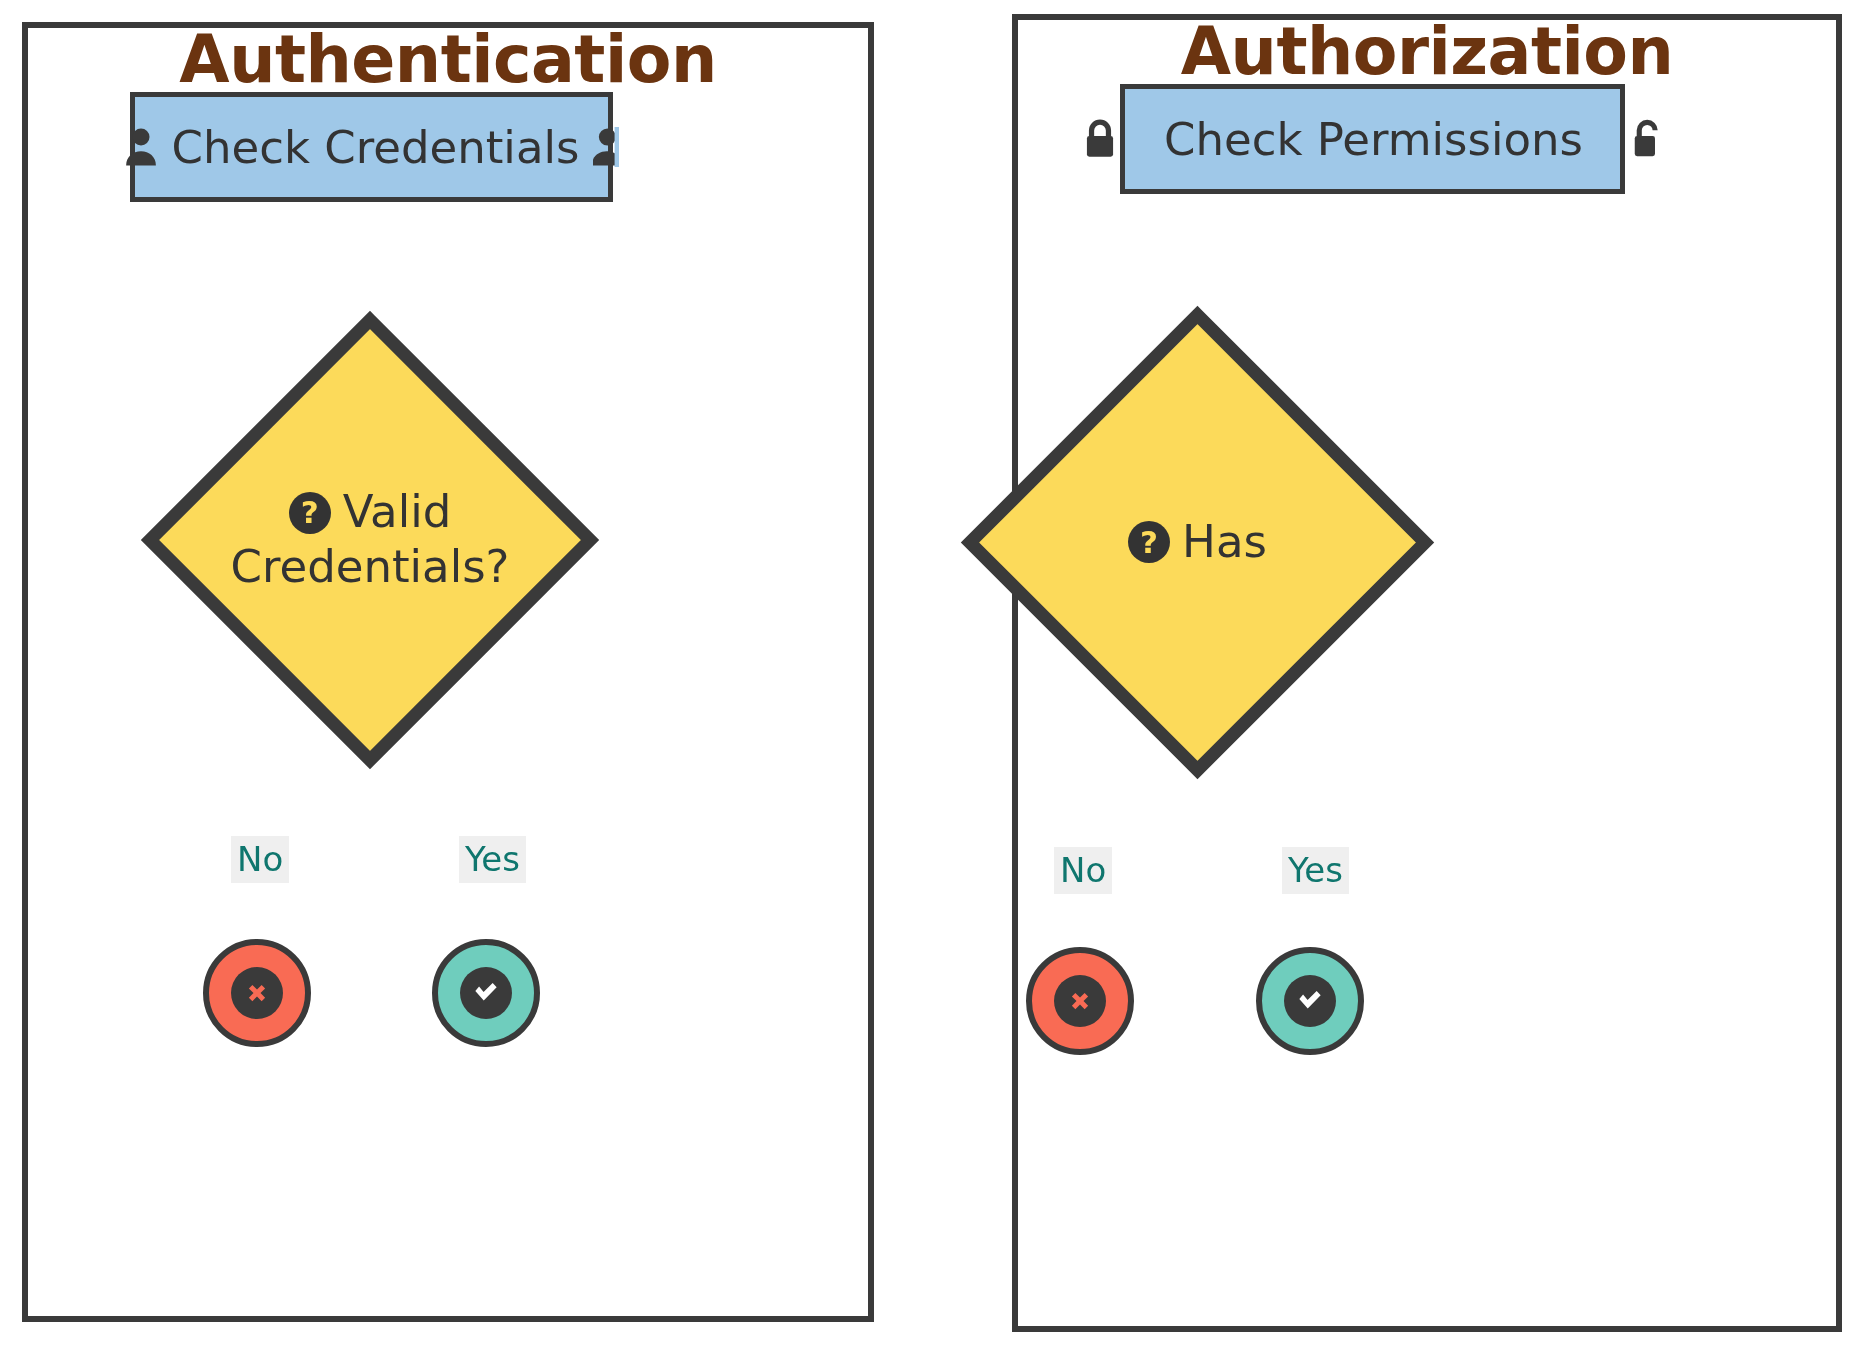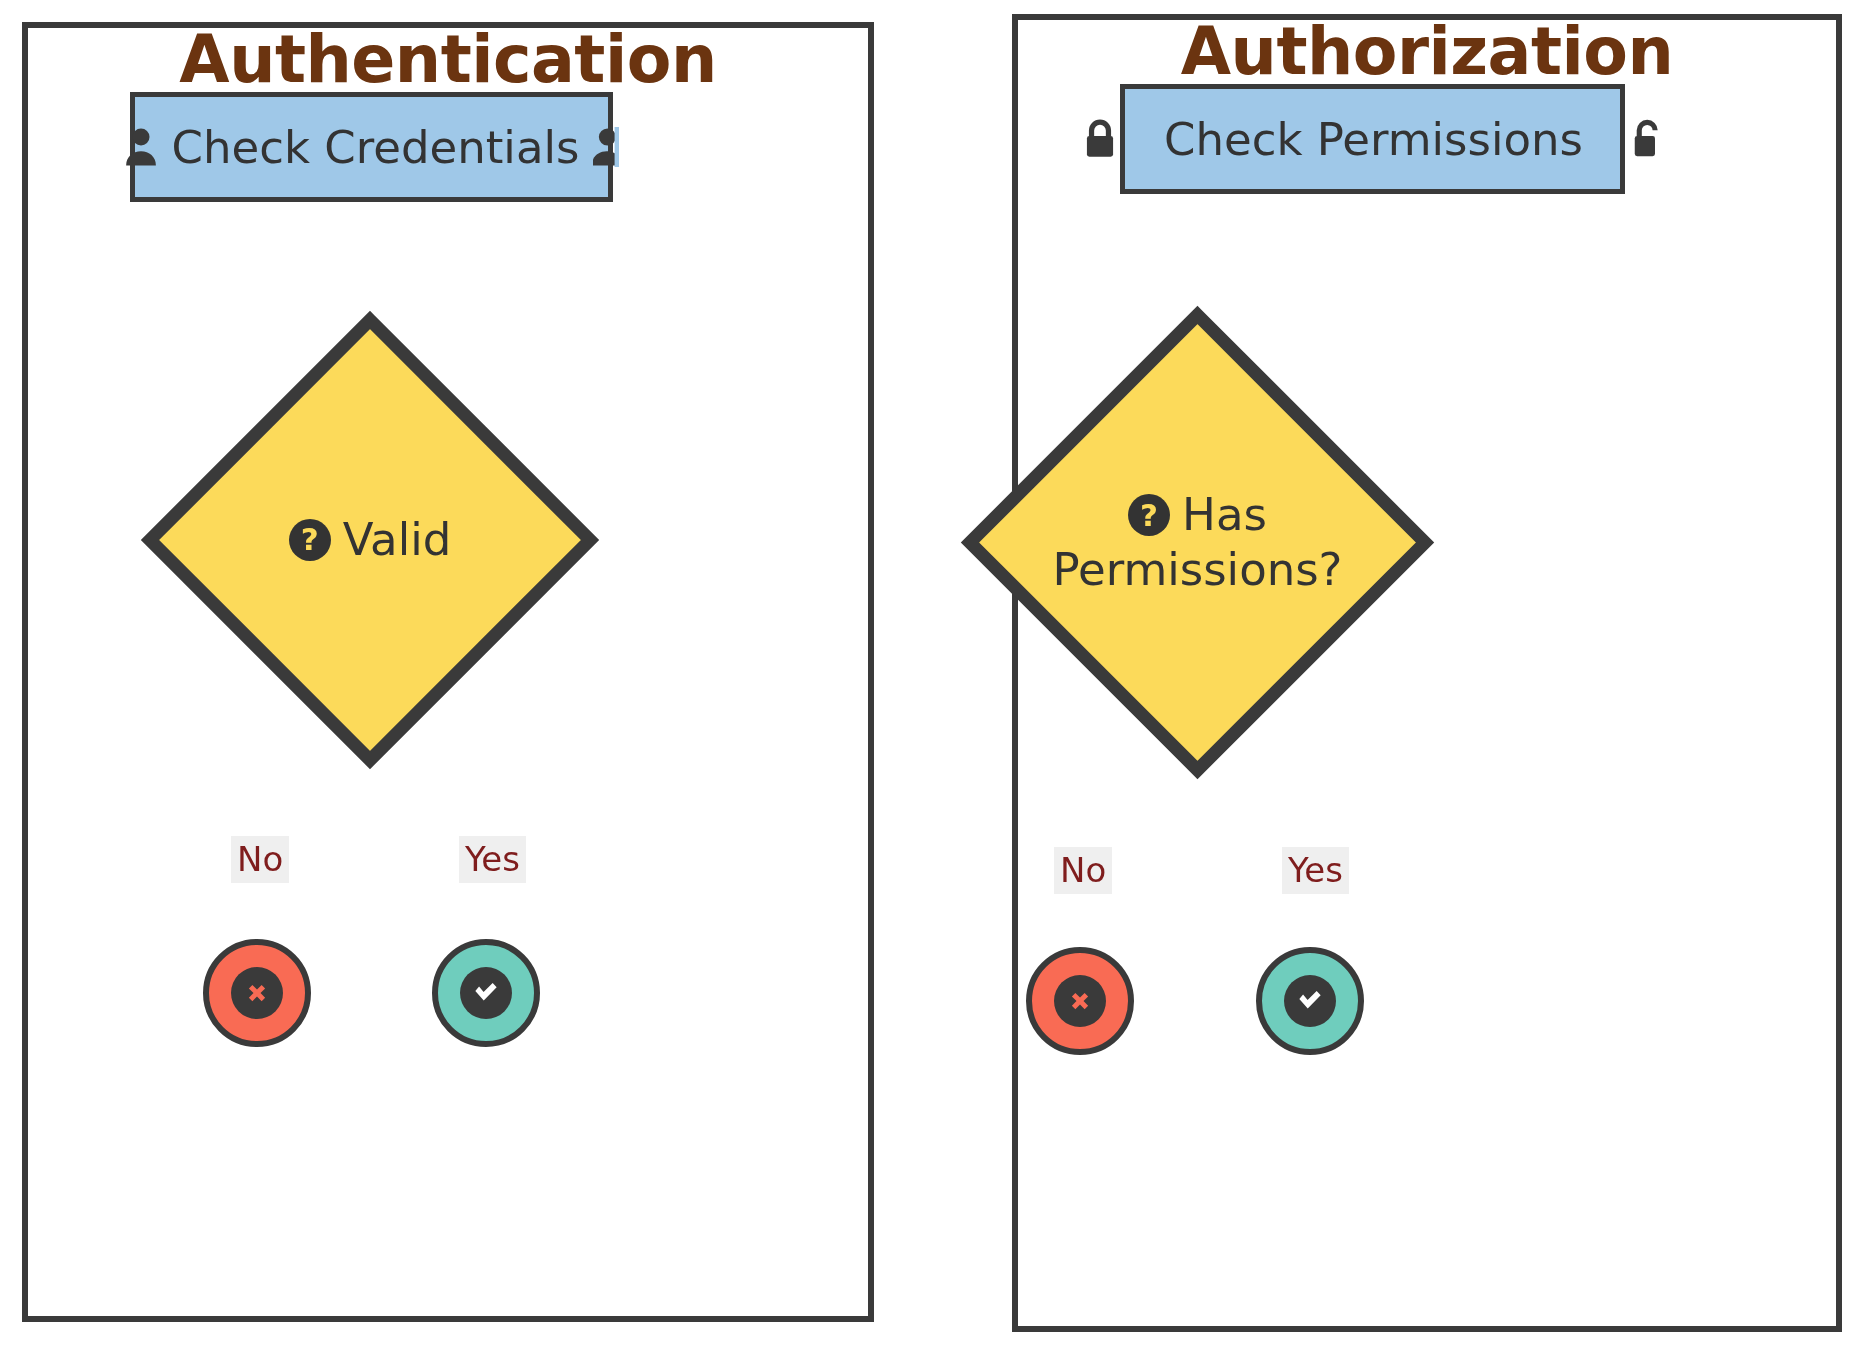--- a/index.html
+++ b/index.html
@@ -87,21 +87,21 @@
   }
   .diamond-line { white-space: nowrap; display: flex; align-items: center; gap: 12px; }
 
   #diam-auth  { left: 140px;  top: 310px; width: 460px; height: 460px; }
   #diam-authz { left: 960px;  top: 305px; width: 475px; height: 475px; }
 
   
   .edge-label {
     position: absolute;
     background: #EFEFEF;
-    color: #7f1d1d;
+    color: #0f766e;
     font-size: 34px;
     font-family: "DejaVu Sans", sans-serif;
     padding: 2px 6px;
     line-height: 1.25;
     white-space: nowrap;
   }
   #lbl-auth-no   { left: 231px;  top: 836px; }
   #lbl-auth-yes  { left: 459px;  top: 836px; }
   #lbl-authz-no  { left: 1054px; top: 847px; }
   #lbl-authz-yes { left: 1282px; top: 847px; }
@@ -218,20 +218,23 @@
     <svg width="460" height="460" viewBox="0 0 460 460">
       <polygon points="230,10 450,230 230,450 10,230" fill="#FCDA5A" stroke="#3A3A3A" stroke-width="13"></polygon>
     </svg>
     <div class="diamond-text">
       <div class="diamond-line">
         <span class="qmark">
           <span>?</span>
         </span>
         <span>Valid</span>
       </div>
+      <div class="diamond-line">
+        <span>Credentials?</span>
+      </div>
     </div>
   </div>
 
   <div class="edge-label" id="lbl-auth-no">No</div>
   <div class="edge-label" id="lbl-auth-yes">Yes</div>
 
   <div class="outcome out-fail" id="out-auth-fail">
     <span class="badge">
       <svg width="30" height="30" viewBox="0 0 24 24">
         <path d="M5.5 8.3 L8.3 5.5 L12 9.2 L15.7 5.5 L18.5 8.3 L14.8 12 L18.5 15.7 L15.7 18.5 L12 14.8 L8.3 18.5 L5.5 15.7 L9.2 12 Z" fill="#F96B54"></path>
@@ -271,23 +274,20 @@
     <svg width="475" height="475" viewBox="0 0 475 475">
       <polygon points="237.5,10 465,237.5 237.5,465 10,237.5" fill="#FCDA5A" stroke="#3A3A3A" stroke-width="13"></polygon>
     </svg>
     <div class="diamond-text">
       <div class="diamond-line">
         <span class="qmark">
           <span>?</span>
         </span>
         <span>Has</span>
       </div>
-      <div class="diamond-line">
-        <span>Permissions?</span>
-      </div>
     </div>
   </div>
 
   <div class="edge-label" id="lbl-authz-no">No</div>
   <div class="edge-label" id="lbl-authz-yes">Yes</div>
 
   <div class="outcome out-fail" id="out-authz-fail">
     <span class="badge">
       <svg width="30" height="30" viewBox="0 0 24 24">
         <path d="M5.5 8.3 L8.3 5.5 L12 9.2 L15.7 5.5 L18.5 8.3 L14.8 12 L18.5 15.7 L15.7 18.5 L12 14.8 L8.3 18.5 L5.5 15.7 L9.2 12 Z" fill="#F96B54"></path>

